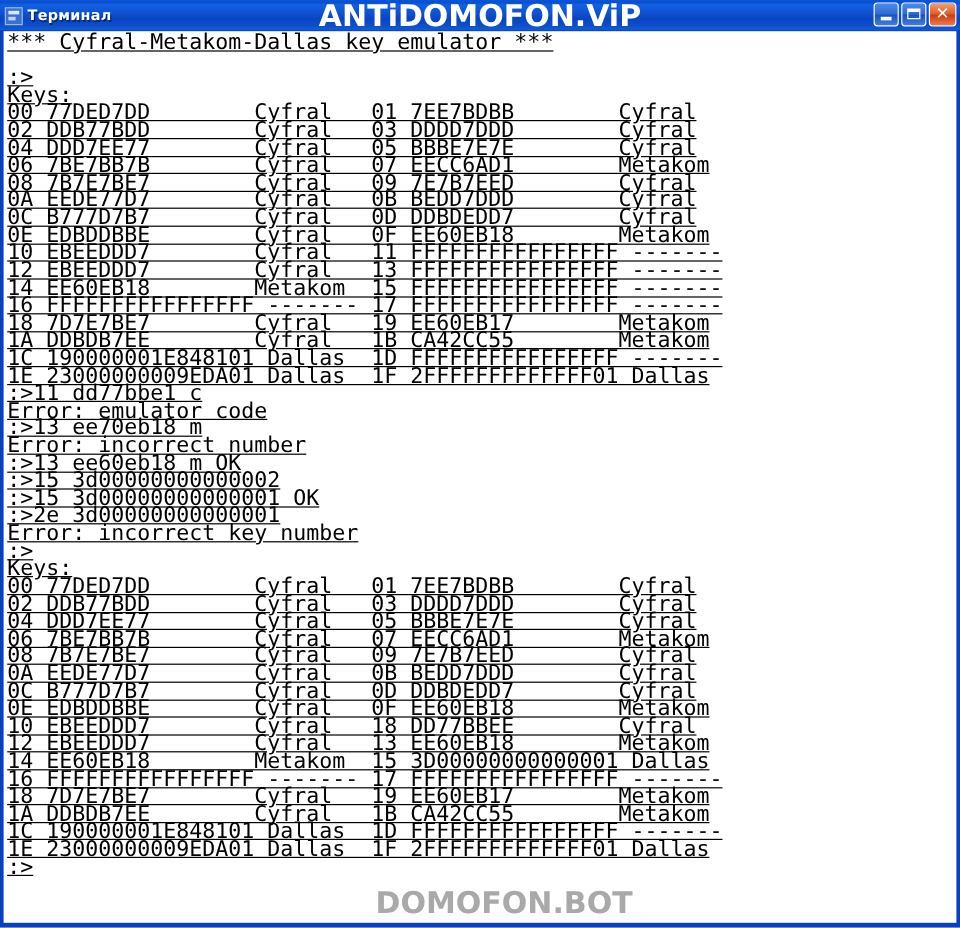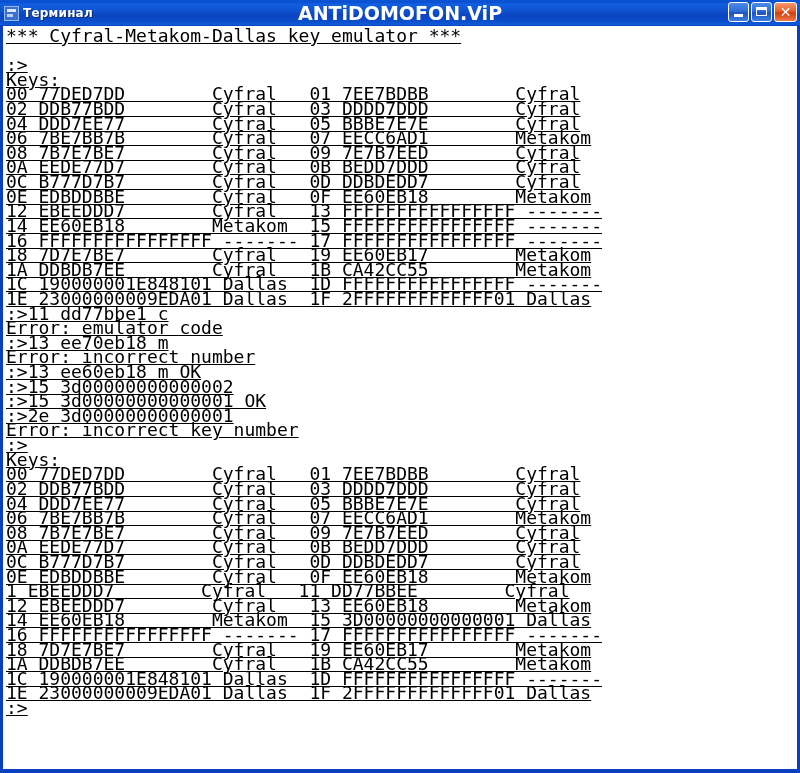--- a/index.html
+++ b/index.html
@@ -82,21 +82,21 @@
     white-space: nowrap;
   }
   .title-watermark {
     position: absolute;
     left: 0; right: 0;
     top: 50%;
     transform: translateY(-50%);
     text-align: center;
     color: #ffffff;
     font-family: "DejaVu Sans", sans-serif;
-    font-size: 19px;
+    font-size: 25px;
     font-weight: bold;
     letter-spacing: 0px;
     z-index: 2;
     pointer-events: none;
     white-space: nowrap;
   }
   .win-buttons {
     position: absolute;
     right: 3px;
     top: 2px;
@@ -217,20 +217,21 @@
         <div class="line">:&gt;</div>
         <div class="line">Keys:</div>
         <div class="line">00 77DED7DD        Cyfral   01 7EE7BDBB        Cyfral</div>
         <div class="line">02 DDB77BDD        Cyfral   03 DDDD7DDD        Cyfral</div>
         <div class="line">04 DDD7EE77        Cyfral   05 BBBE7E7E        Cyfral</div>
         <div class="line">06 7BE7BB7B        Cyfral   07 EECC6AD1        Metakom</div>
         <div class="line">08 7B7E7BE7        Cyfral   09 7E7B7EED        Cyfral</div>
         <div class="line">0A EEDE77D7        Cyfral   0B BEDD7DDD        Cyfral</div>
         <div class="line">0C B777D7B7        Cyfral   0D DDBDEDD7        Cyfral</div>
         <div class="line">0E EDBDDBBE        Cyfral   0F EE60EB18        Metakom</div>
+        <div class="line">10 EBEEDDD7        Cyfral   11 FFFFFFFFFFFFFFFF -------</div>
         <div class="line">12 EBEEDDD7        Cyfral   13 FFFFFFFFFFFFFFFF -------</div>
         <div class="line">14 EE60EB18        Metakom  15 FFFFFFFFFFFFFFFF -------</div>
         <div class="line">16 FFFFFFFFFFFFFFFF ------- 17 FFFFFFFFFFFFFFFF -------</div>
         <div class="line">18 7D7E7BE7        Cyfral   19 EE60EB17        Metakom</div>
         <div class="line">1A DDBDB7EE        Cyfral   1B CA42CC55        Metakom</div>
         <div class="line">1C 190000001E848101 Dallas  1D FFFFFFFFFFFFFFFF -------</div>
         <div class="line">1E 23000000009EDA01 Dallas  1F 2FFFFFFFFFFFFF01 Dallas</div>
         <div class="line">:&gt;11 dd77bbe1 c</div>
         <div class="line">Error: emulator code</div>
         <div class="line">:&gt;13 ee70eb18 m</div>
@@ -243,25 +244,26 @@
         <div class="line">:&gt;</div>
         <div class="line">Keys:</div>
         <div class="line">00 77DED7DD        Cyfral   01 7EE7BDBB        Cyfral</div>
         <div class="line">02 DDB77BDD        Cyfral   03 DDDD7DDD        Cyfral</div>
         <div class="line">04 DDD7EE77        Cyfral   05 BBBE7E7E        Cyfral</div>
         <div class="line">06 7BE7BB7B        Cyfral   07 EECC6AD1        Metakom</div>
         <div class="line">08 7B7E7BE7        Cyfral   09 7E7B7EED        Cyfral</div>
         <div class="line">0A EEDE77D7        Cyfral   0B BEDD7DDD        Cyfral</div>
         <div class="line">0C B777D7B7        Cyfral   0D DDBDEDD7        Cyfral</div>
         <div class="line">0E EDBDDBBE        Cyfral   0F EE60EB18        Metakom</div>
-        <div class="line">1 EBEEDDD7        Cyfral   11 DD77BBEE        Cyfral</div>
+        <div class="line">10 EBEEDDD7        Cyfral   18 DD77BBEE        Cyfral</div>
         <div class="line">12 EBEEDDD7        Cyfral   13 EE60EB18        Metakom</div>
         <div class="line">14 EE60EB18        Metakom  15 3D00000000000001 Dallas</div>
         <div class="line">16 FFFFFFFFFFFFFFFF ------- 17 FFFFFFFFFFFFFFFF -------</div>
         <div class="line">18 7D7E7BE7        Cyfral   19 EE60EB17        Metakom</div>
         <div class="line">1A DDBDB7EE        Cyfral   1B CA42CC55        Metakom</div>
         <div class="line">1C 190000001E848101 Dallas  1D FFFFFFFFFFFFFFFF -------</div>
         <div class="line">1E 23000000009EDA01 Dallas  1F 2FFFFFFFFFFFFF01 Dallas</div>
         <div class="line">:&gt;</div>
       </div>
+    <div class="bot-watermark">DOMOFON.BOT</div>
   </div>
 
 </div>
 
 </body></html>

